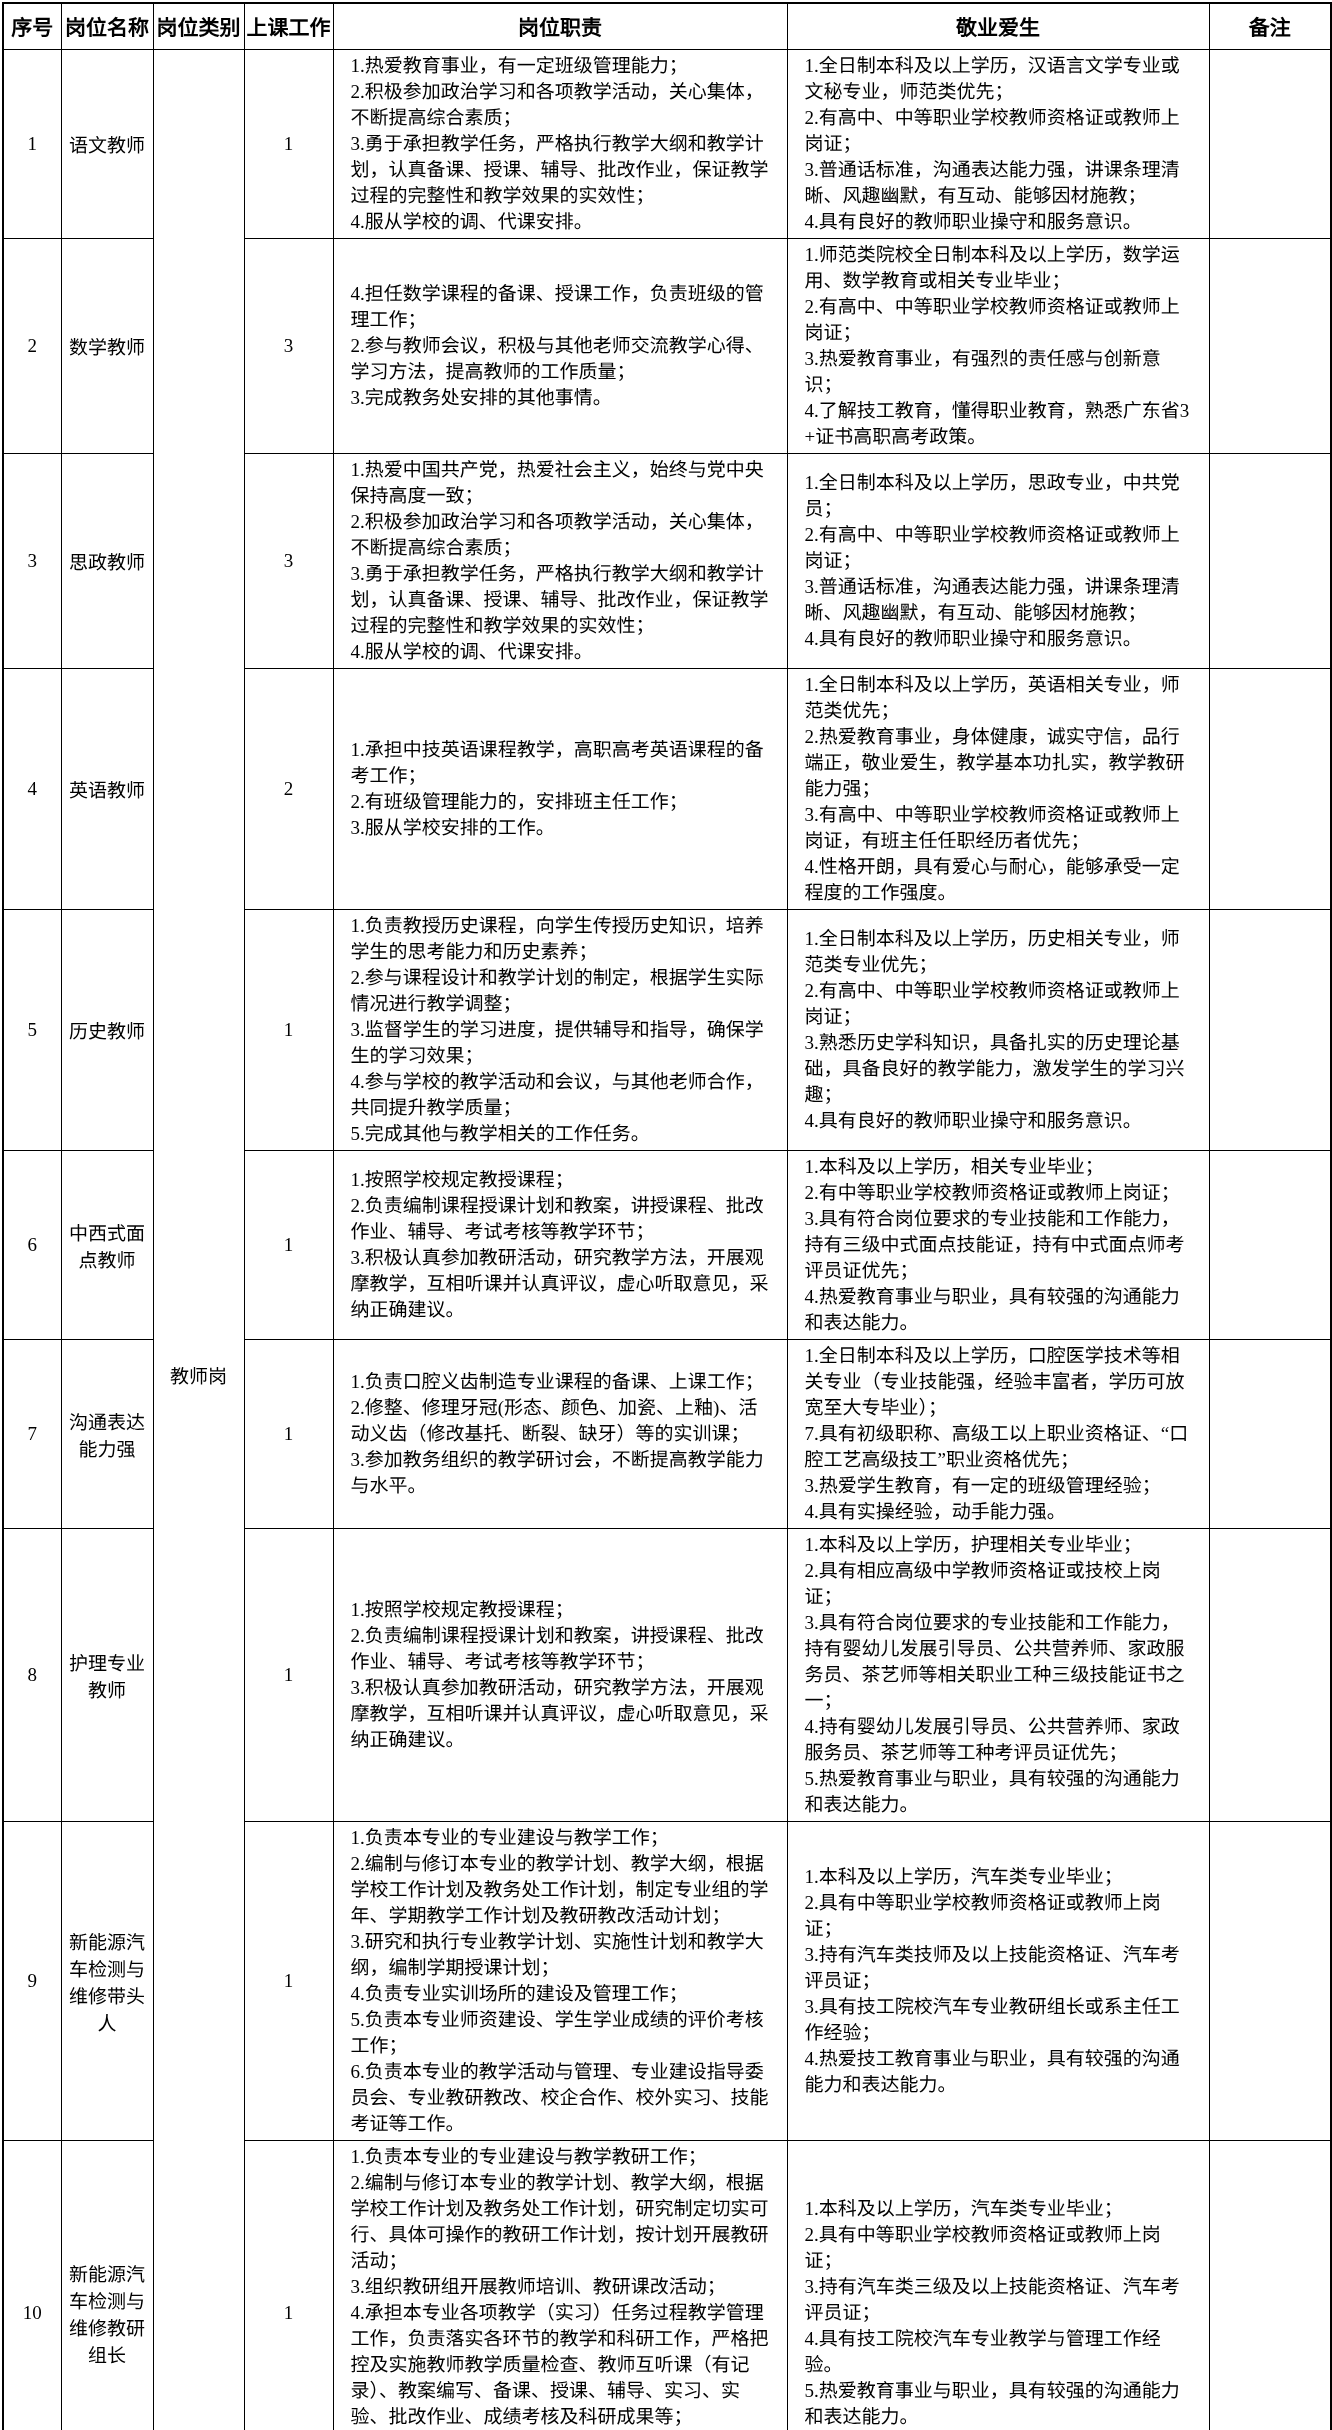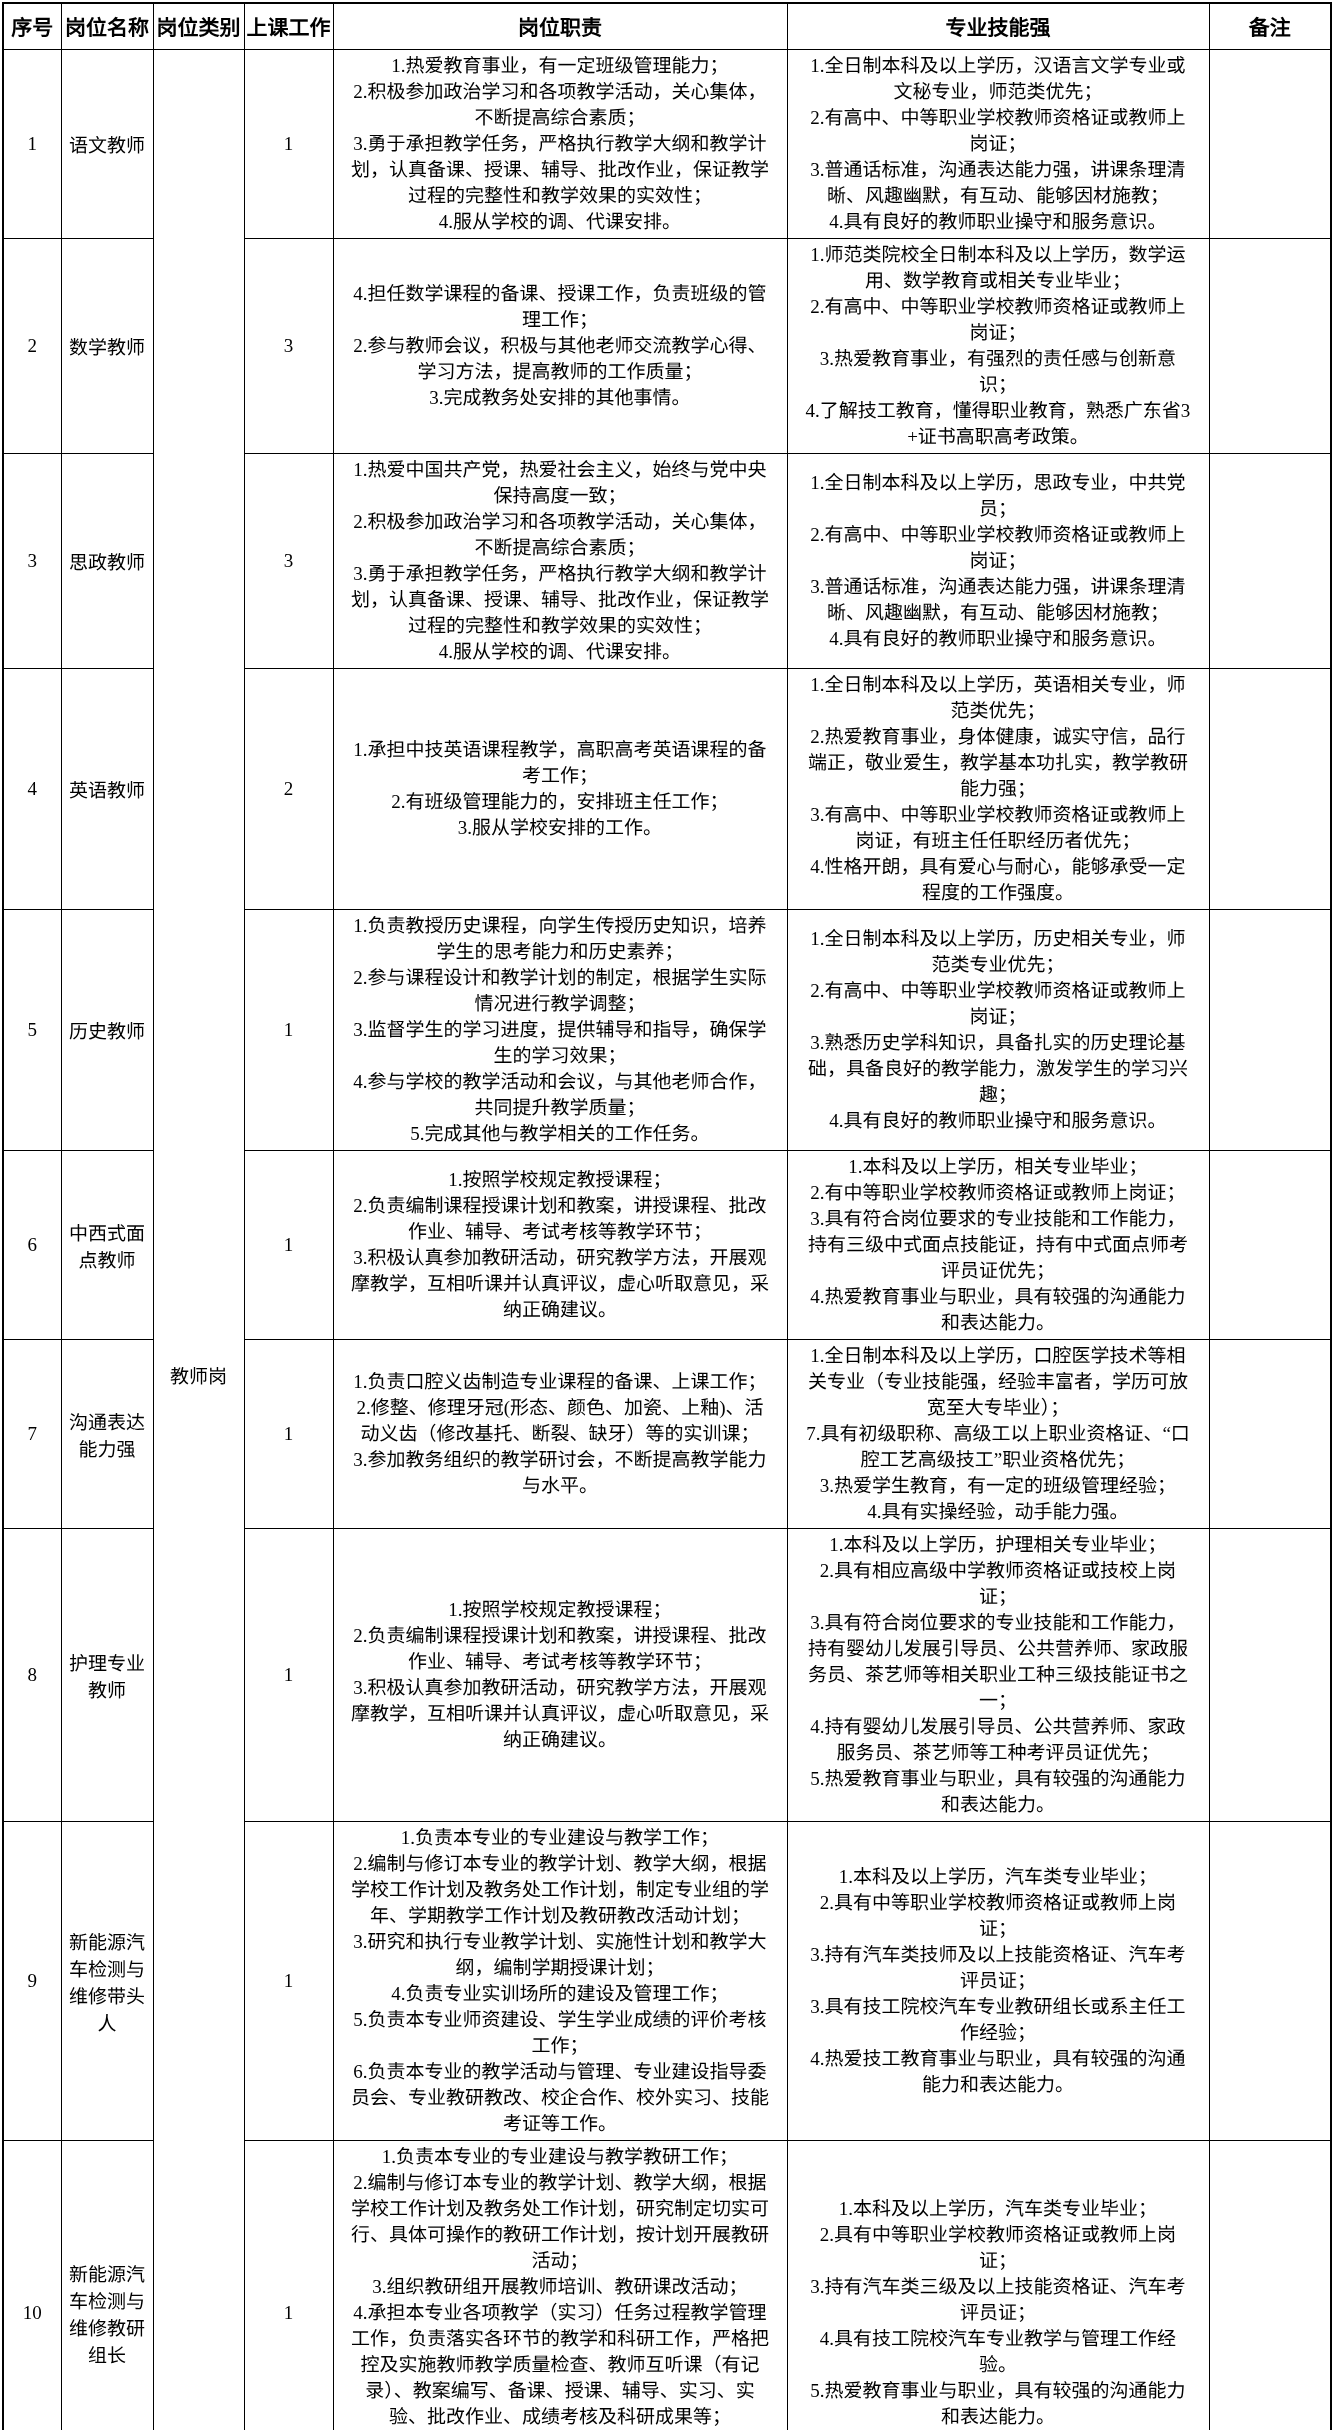--- a/index.html
+++ b/index.html
@@ -5,21 +5,21 @@
   html,body{margin:0;padding:0;background:#fff;color:#000;
     font-family:"Liberation Serif","DejaVu Serif",serif;}
   .page{width:1332px;min-height:2430px;box-sizing:border-box;padding:2px 2px;}
   table.recruit{border-collapse:collapse;table-layout:fixed;width:1328px;
     border:2px solid #000;}
   th,td{border:1px solid #000;vertical-align:middle;box-sizing:border-box;
     overflow:hidden;}
   thead th{font-weight:bold;font-size:21px;height:46px;text-align:center;
     padding:1px 2px;}
   td.center{text-align:center;font-size:19px;padding:2px 4px;}
-  td.textcell{text-align:center;font-size:19px;line-height:26px;
+  td.textcell{text-align:left;font-size:19px;line-height:26px;
     padding:3px 17px;white-space:pre-line;word-break:break-all;}
   td.category{text-align:center;font-size:19px;padding:0 2px;}
   
   tbody tr:nth-child(1){height:180px;}
   tbody tr:nth-child(2){height:180px;}
   tbody tr:nth-child(3){height:200px;}
   tbody tr:nth-child(4){height:225px;}
   tbody tr:nth-child(5){height:223px;}
   tbody tr:nth-child(6){height:172px;}
   tbody tr:nth-child(7){height:175px;}
@@ -42,21 +42,21 @@
       <col style="width:422px">
       <col style="width:122px">
     </colgroup>
     <thead>
       <tr>
         <th>序号</th>
         <th>岗位名称</th>
         <th>岗位类别</th>
         <th>上课工作</th>
         <th>岗位职责</th>
-        <th>专业技能强</th>
+        <th>敬业爱生</th>
         <th>备注</th>
       </tr>
     </thead>
     <tbody id="rows-body">
         <tr>
     <td class="center">1</td>
     <td class="center">语文教师</td>
     <td class="category" rowspan="11">教师岗</td>
           <td class="center">1</td>
     <td class="textcell">1.热爱教育事业，有一定班级管理能力；

